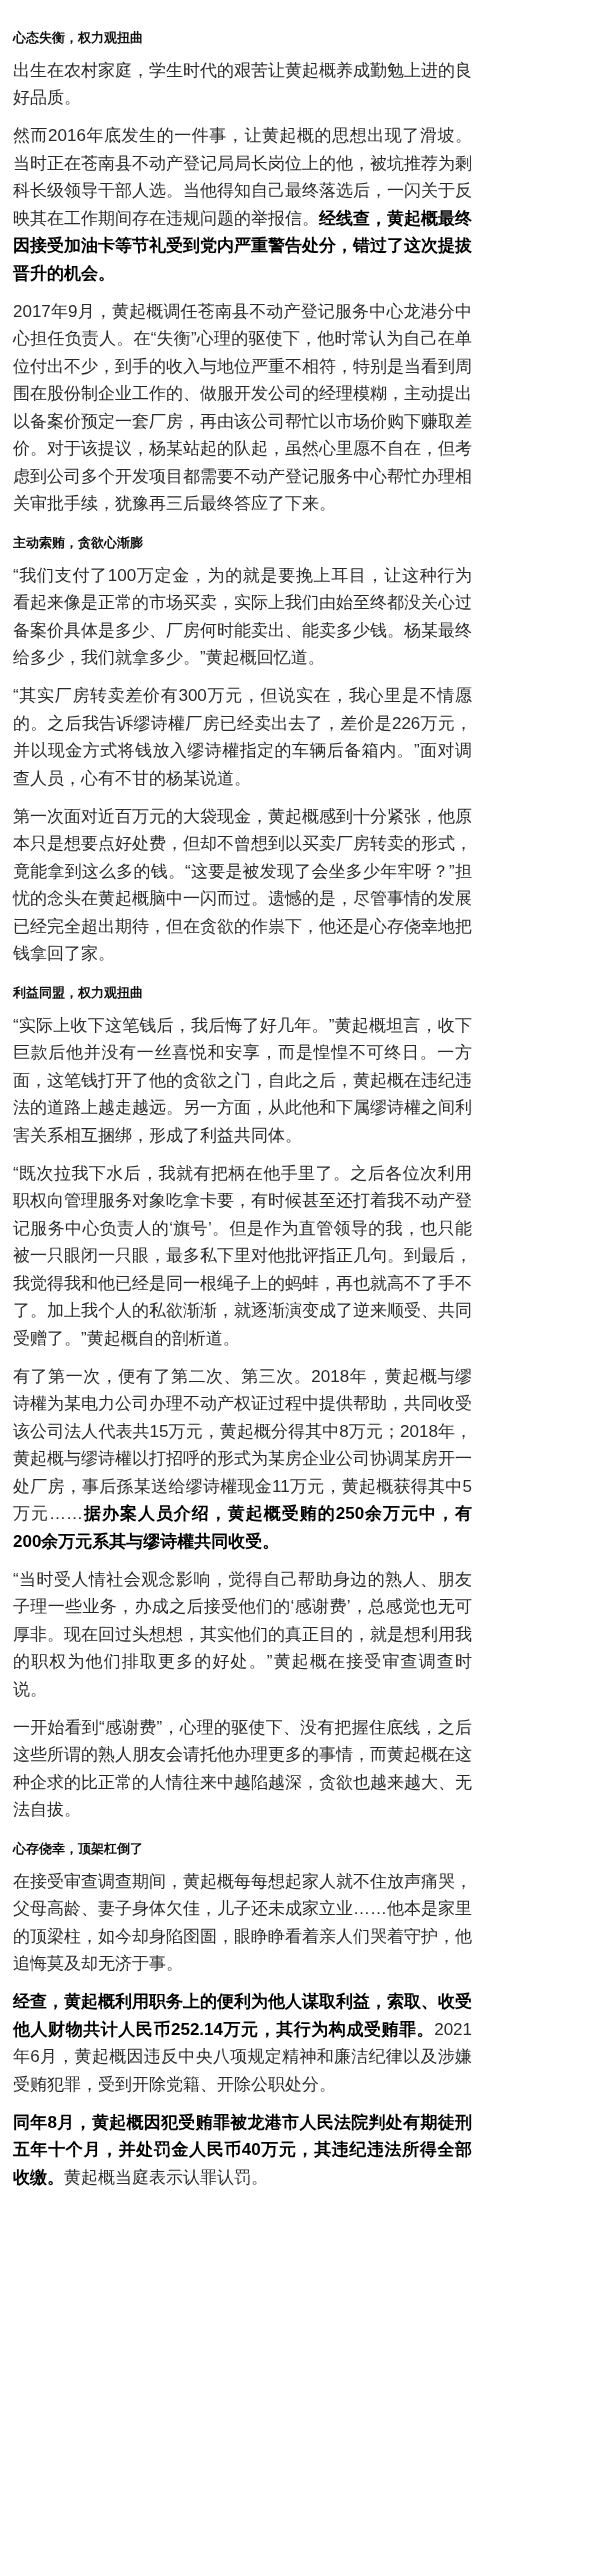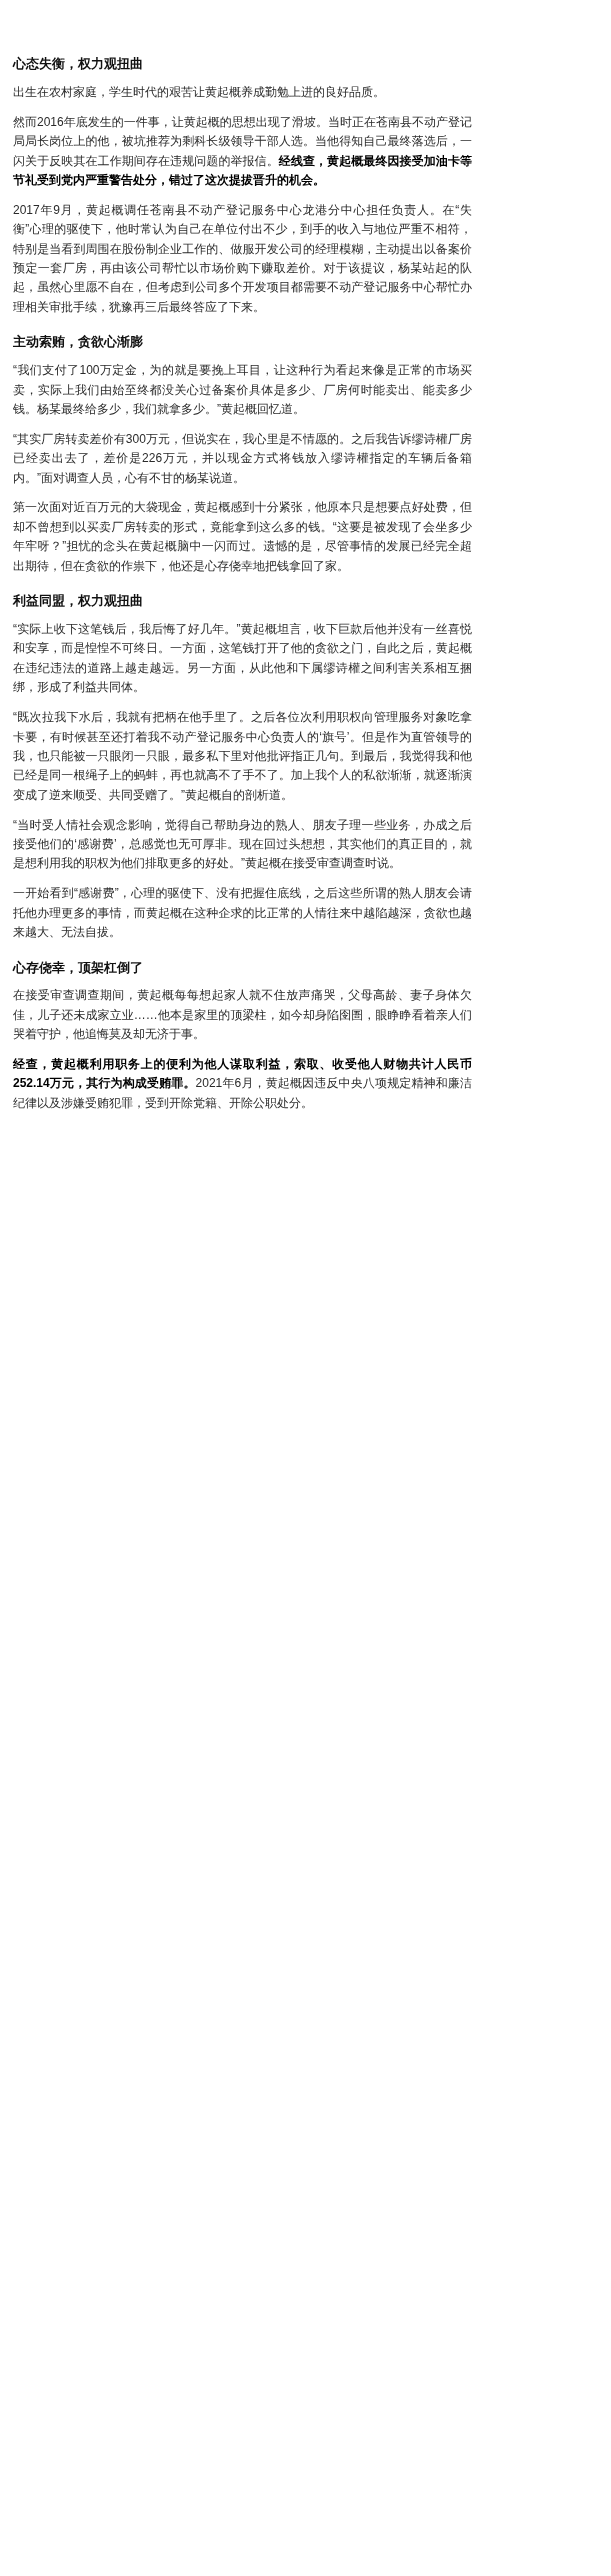--- a/index.html
+++ b/index.html
@@ -9,31 +9,30 @@
   }
   body {
     width: 611px;
     font-family: "Liberation Sans", sans-serif;
     color: #222222;
   }
   .page {
     width: 485px;
     box-sizing: border-box;
     padding: 13px 13px 22.5px 13px;
-    margin-top: 26px;
   }
   h2.section-title {
     font-size: 13px;
     font-weight: bold;
     color: #111111;
     margin: 15px 0 9.4px 0;
     line-height: 1.5;
   }
   p.para {
-    font-size: 12px;
+    font-size: 17px;
     line-height: 1.62;
     margin: 0 0 10.3px 0;
     text-align: justify;
     text-justify: inter-ideograph;
     color: #2a2a2a;
   }
   p.para b, .bold {
     font-weight: bold;
     color: #000000;
   }
@@ -50,20 +49,22 @@
       <p class="para">出生在农村家庭，学生时代的艰苦让黄起概养成勤勉上进的良好品质。</p>
       <p class="para">然而2016年底发生的一件事，让黄起概的思想出现了滑坡。当时正在苍南县不动产登记局局长岗位上的他，被坑推荐为剩科长级领导干部人选。当他得知自己最终落选后，一闪关于反映其在工作期间存在违规问题的举报信。<b>经线查，黄起概最终因接受加油卡等节礼受到党内严重警告处分，错过了这次提拔晋升的机会。</b></p>
       <p class="para">2017年9月，黄起概调任苍南县不动产登记服务中心龙港分中心担任负责人。在“失衡”心理的驱使下，他时常认为自己在单位付出不少，到手的收入与地位严重不相符，特别是当看到周围在股份制企业工作的、做服开发公司的经理模糊，主动提出以备案价预定一套厂房，再由该公司帮忙以市场价购下赚取差价。对于该提议，杨某站起的队起，虽然心里愿不自在，但考虑到公司多个开发项目都需要不动产登记服务中心帮忙办理相关审批手续，犹豫再三后最终答应了下来。</p>
       <h2 class="section-title">主动索贿，贪欲心渐膨</h2>
       <p class="para">“我们支付了100万定金，为的就是要挽上耳目，让这种行为看起来像是正常的市场买卖，实际上我们由始至终都没关心过备案价具体是多少、厂房何时能卖出、能卖多少钱。杨某最终给多少，我们就拿多少。”黄起概回忆道。</p>
       <p class="para">“其实厂房转卖差价有300万元，但说实在，我心里是不情愿的。之后我告诉缪诗權厂房已经卖出去了，差价是226万元，并以现金方式将钱放入缪诗權指定的车辆后备箱内。”面对调查人员，心有不甘的杨某说道。</p>
       <p class="para">第一次面对近百万元的大袋现金，黄起概感到十分紧张，他原本只是想要点好处费，但却不曾想到以买卖厂房转卖的形式，竟能拿到这么多的钱。“这要是被发现了会坐多少年牢呀？”担忧的念头在黄起概脑中一闪而过。遗憾的是，尽管事情的发展已经完全超出期待，但在贪欲的作祟下，他还是心存侥幸地把钱拿回了家。</p>
       <h2 class="section-title">利益同盟，权力观扭曲</h2>
       <p class="para">“实际上收下这笔钱后，我后悔了好几年。”黄起概坦言，收下巨款后他并没有一丝喜悦和安享，而是惶惶不可终日。一方面，这笔钱打开了他的贪欲之门，自此之后，黄起概在违纪违法的道路上越走越远。另一方面，从此他和下属缪诗權之间利害关系相互捆绑，形成了利益共同体。</p>
       <p class="para">“既次拉我下水后，我就有把柄在他手里了。之后各位次利用职权向管理服务对象吃拿卡要，有时候甚至还打着我不动产登记服务中心负责人的‘旗号’。但是作为直管领导的我，也只能被一只眼闭一只眼，最多私下里对他批评指正几句。到最后，我觉得我和他已经是同一根绳子上的蚂蚌，再也就高不了手不了。加上我个人的私欲渐渐，就逐渐演变成了逆来顺受、共同受赠了。”黄起概自的剖析道。</p>
+      <p class="para">有了第一次，便有了第二次、第三次。2018年，黄起概与缪诗權为某电力公司办理不动产权证过程中提供帮助，共同收受该公司法人代表共15万元，黄起概分得其中8万元；2018年，黄起概与缪诗權以打招呼的形式为某房企业公司协调某房开一处厂房，事后孫某送给缪诗權现金11万元，黄起概获得其中5万元……<b>据办案人员介绍，黄起概受贿的250余万元中，有200余万元系其与缪诗權共同收受。</b></p>
       <p class="para">“当时受人情社会观念影响，觉得自己帮助身边的熟人、朋友子理一些业务，办成之后接受他们的‘感谢费’，总感觉也无可厚非。现在回过头想想，其实他们的真正目的，就是想利用我的职权为他们排取更多的好处。”黄起概在接受审查调查时说。</p>
       <p class="para">一开始看到“感谢费”，心理的驱使下、没有把握住底线，之后这些所谓的熟人朋友会请托他办理更多的事情，而黄起概在这种企求的比正常的人情往来中越陷越深，贪欲也越来越大、无法自拔。</p>
       <h2 class="section-title">心存侥幸，顶架杠倒了</h2>
       <p class="para">在接受审查调查期间，黄起概每每想起家人就不住放声痛哭，父母高龄、妻子身体欠佳，儿子还未成家立业……他本是家里的顶梁柱，如今却身陷囹圄，眼睁睁看着亲人们哭着守护，他追悔莫及却无济于事。</p>
       <p class="para"><b>经查，黄起概利用职务上的便利为他人谋取利益，索取、收受他人财物共计人民币252.14万元，其行为构成受贿罪。</b>2021年6月，黄起概因违反中央八项规定精神和廉洁纪律以及涉嫌受贿犯罪，受到开除党籍、开除公职处分。</p>
+      <p class="para"><b>同年8月，黄起概因犯受贿罪被龙港市人民法院判处有期徒刑五年十个月，并处罚金人民币40万元，其违纪违法所得全部收缴。</b>黄起概当庭表示认罪认罚。</p>
     </div>
 </div>
 
 
 </body></html>

